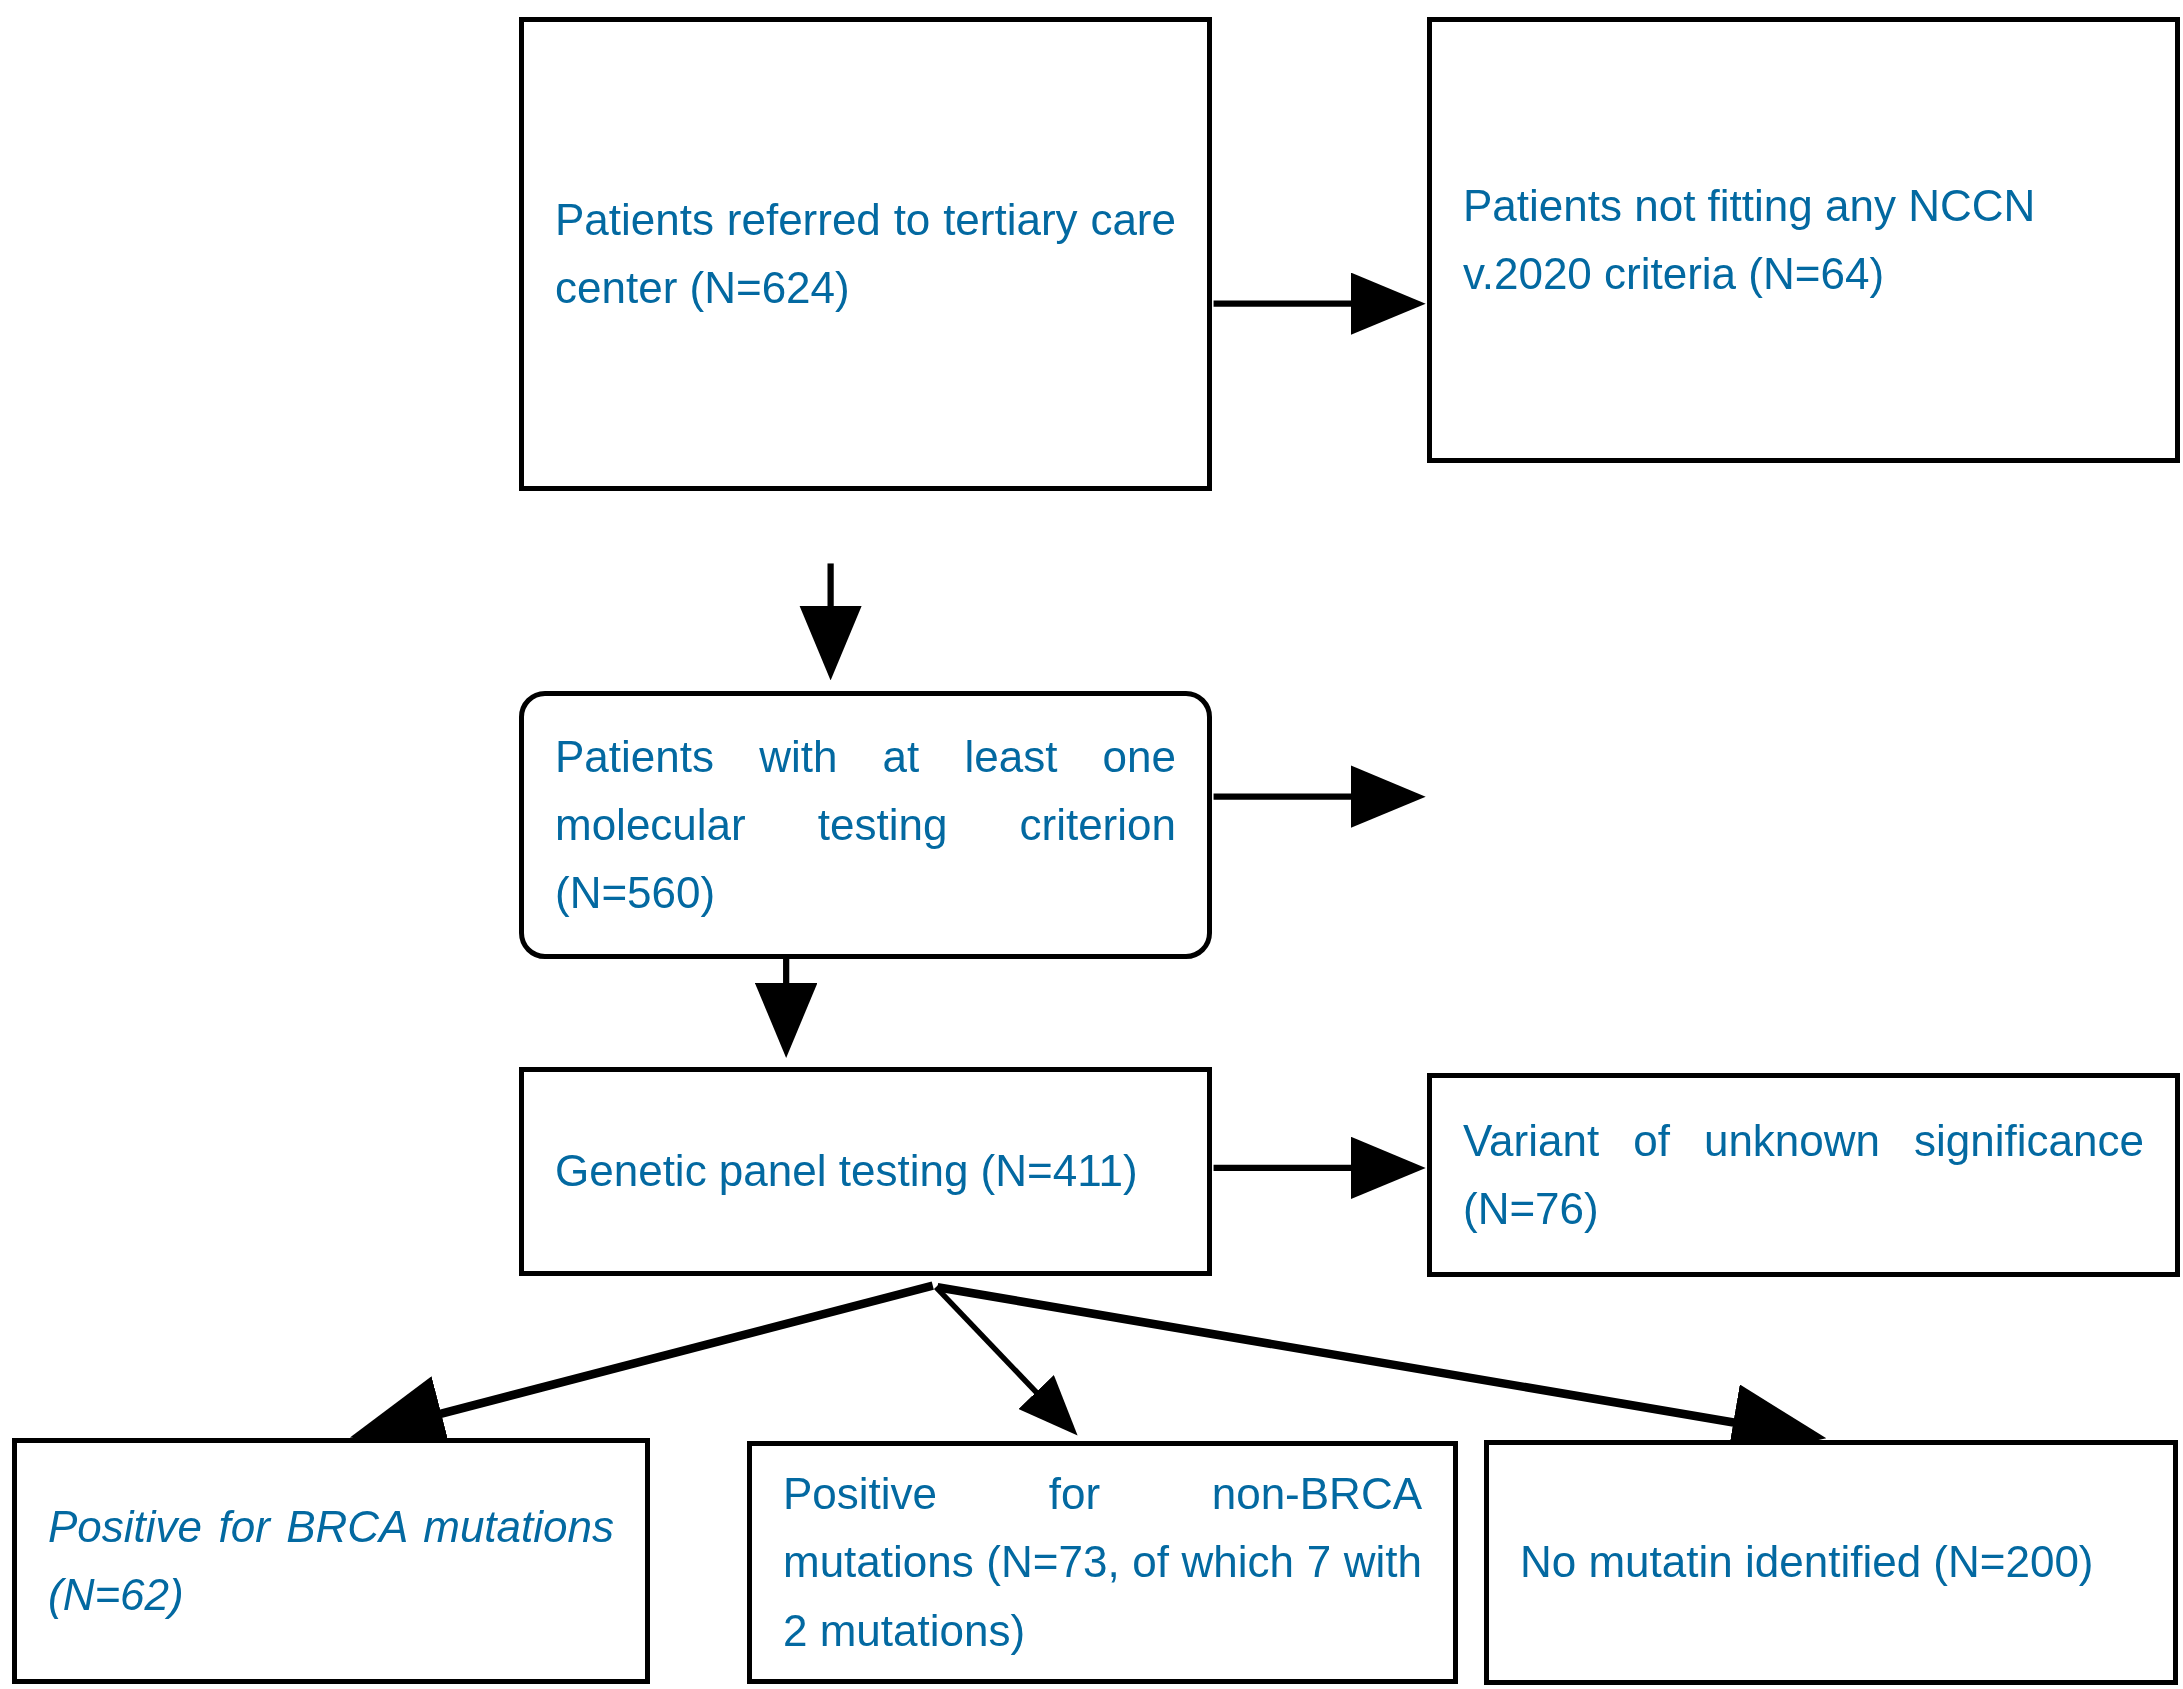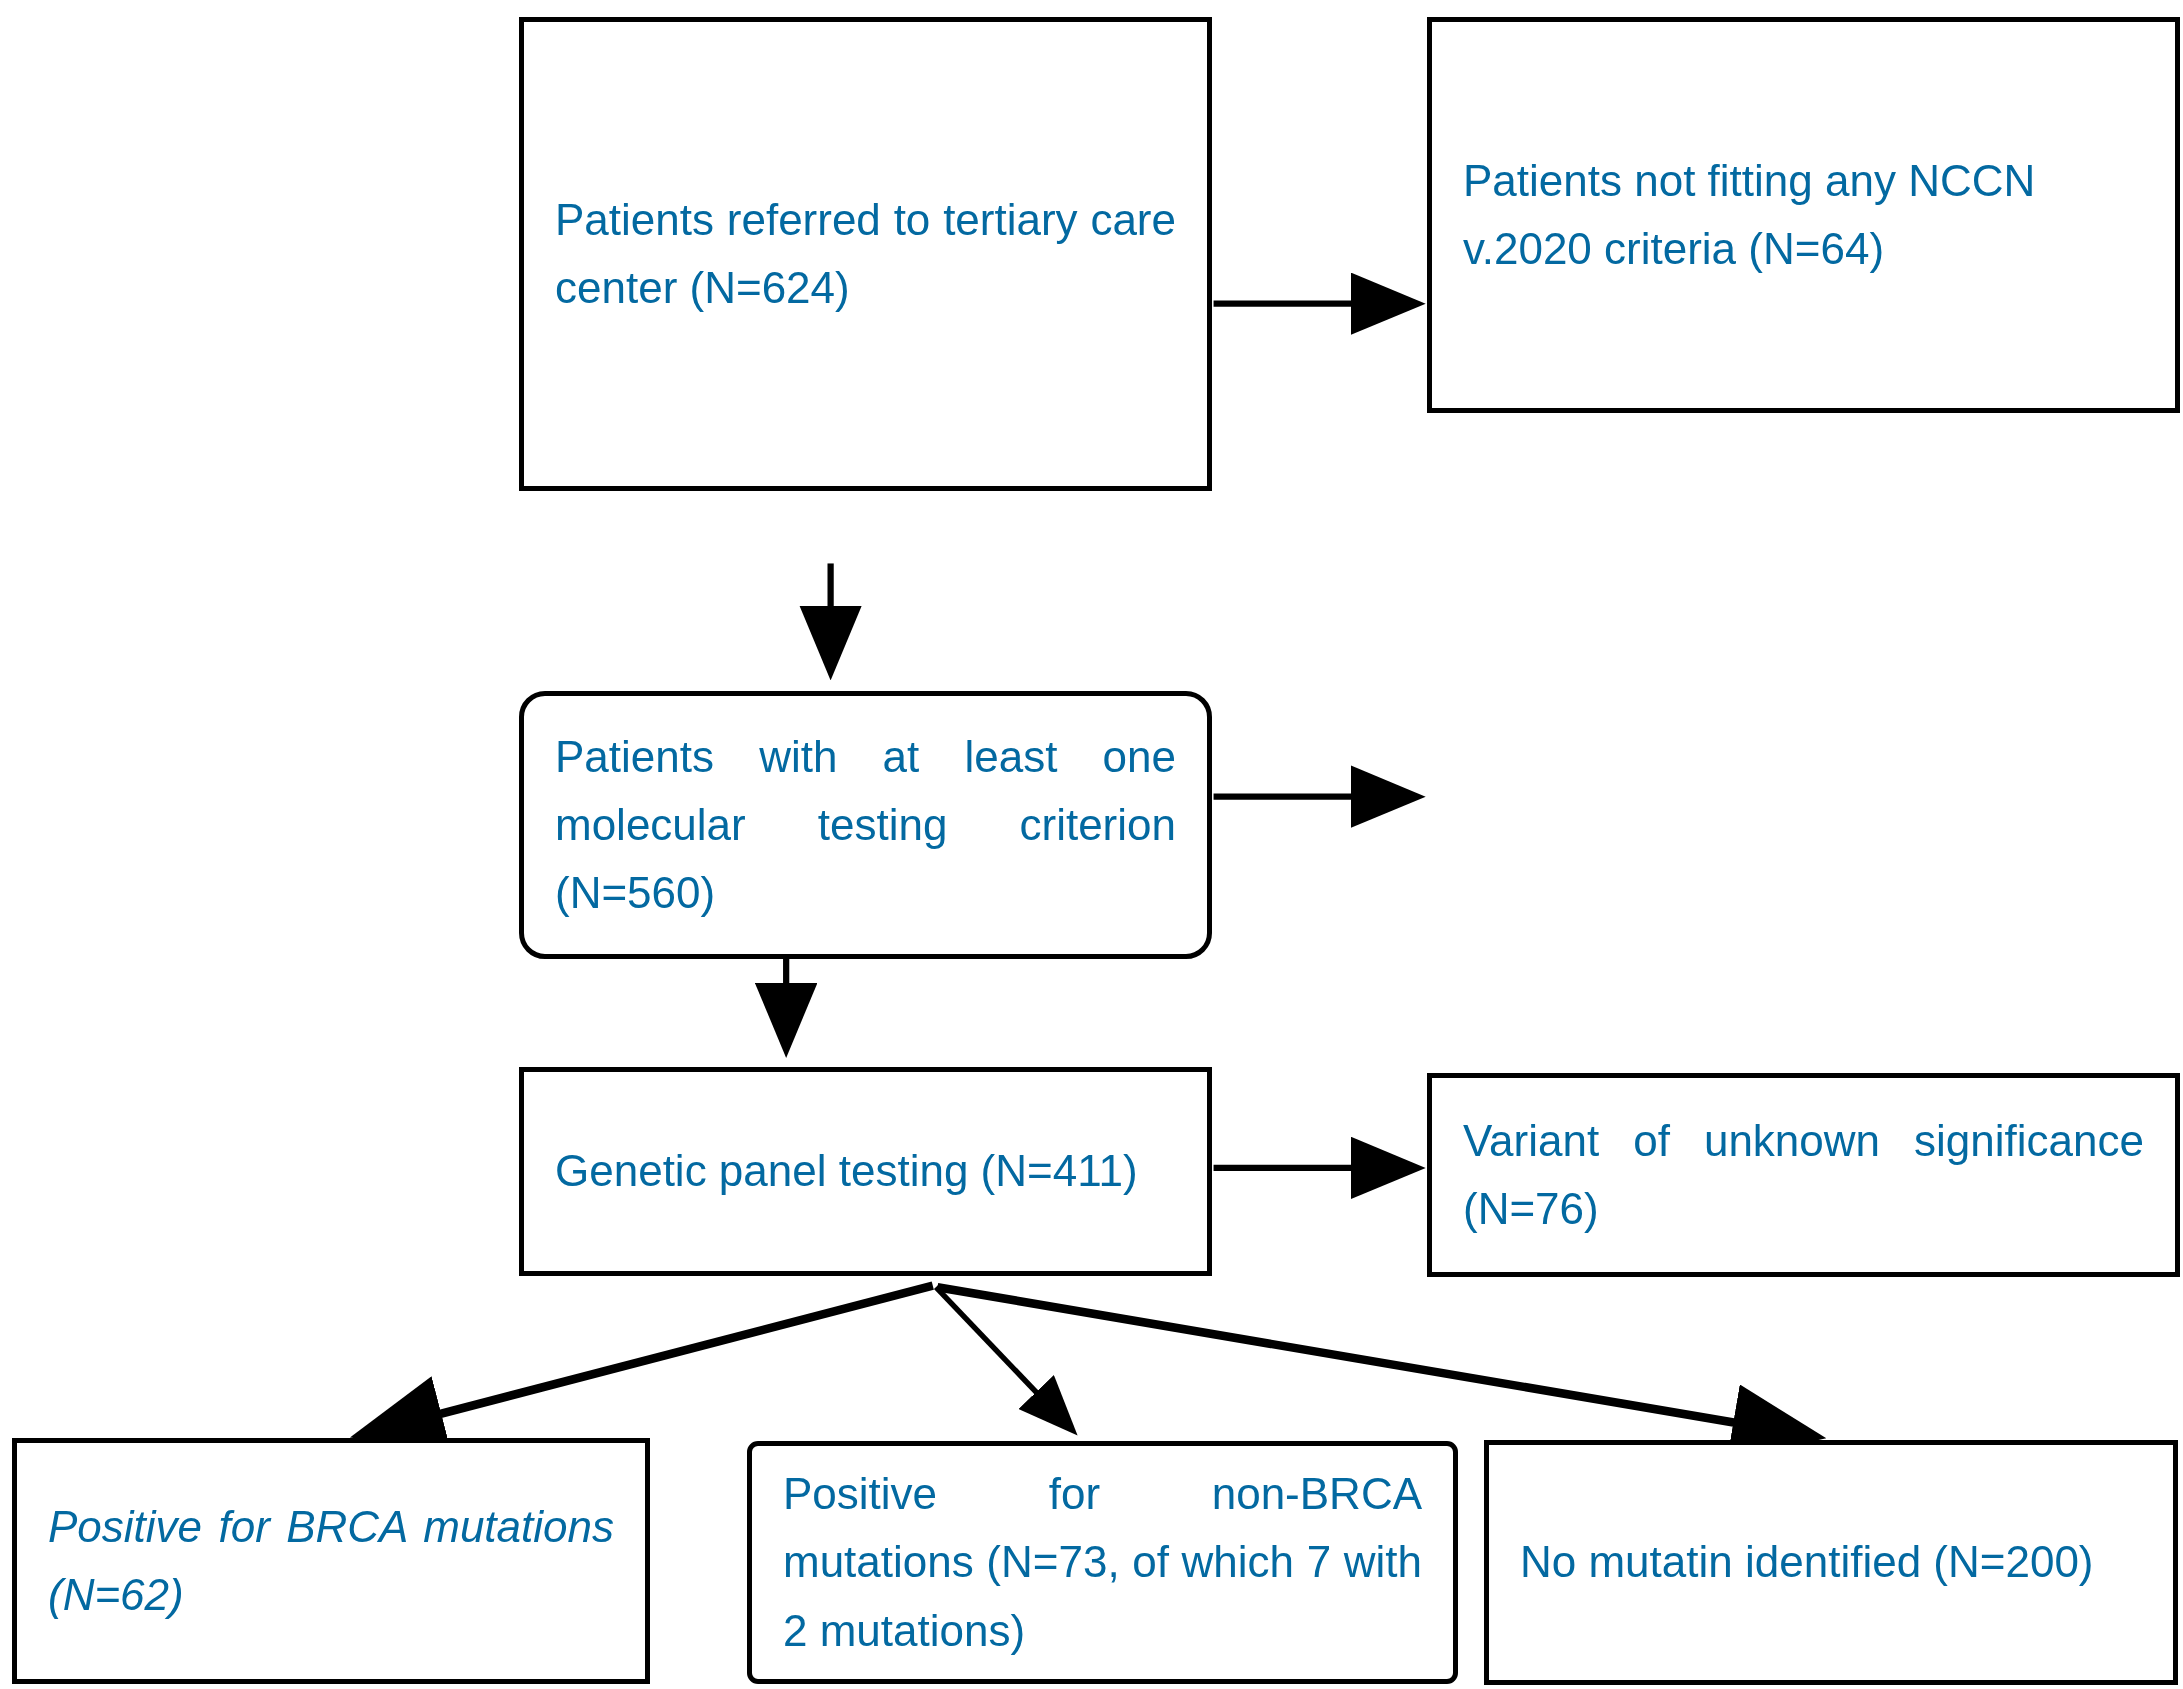--- a/index.html
+++ b/index.html
@@ -42,27 +42,27 @@
   svg.edges {
     position: absolute;
     left: 0;
     top: 0;
     width: 2183px;
     height: 1690px;
     pointer-events: none;
   }
   
   #n-referred    { left: 519px;  top: 17px;   width: 693px;  height: 474px; }
-  #n-nccn        { left: 1427px; top: 17px;   width: 753px;  height: 396px; }
+  #n-nccn        { left: 1427px; top: 17px;   width: 753px;  height: 446px; }
   #n-criterion   { left: 519px;  top: 691px;  width: 693px;  height: 268px; border-radius: 26px; }
   #n-didnottest  { left: 1427px; top: 700px;  width: 753px;  height: 259px; }
   #n-panel       { left: 519px;  top: 1067px; width: 693px;  height: 209px; }
   #n-vus         { left: 1427px; top: 1073px; width: 753px;  height: 204px; }
   #n-brca        { left: 12px;    top: 1438px; width: 638px;  height: 246px; font-style: italic; }
-  #n-nonbrca     { left: 747px;  top: 1441px; width: 711px;  height: 243px; border-radius: 11px; }
+  #n-nonbrca     { left: 747px;  top: 1441px; width: 711px;  height: 243px; }
   #n-nomut       { left: 1484px; top: 1440px; width: 694px;  height: 245px; }
 </style>
 </head>
 <body>
 
 <div id="page">
 
   <svg class="edges" viewBox="0 0 2799 2166" xmlns="http://www.w3.org/2000/svg">
     <defs>
       <marker id="ah" markerWidth="12" markerHeight="10" refX="10" refY="5" orient="auto" markerUnits="strokeWidth">

